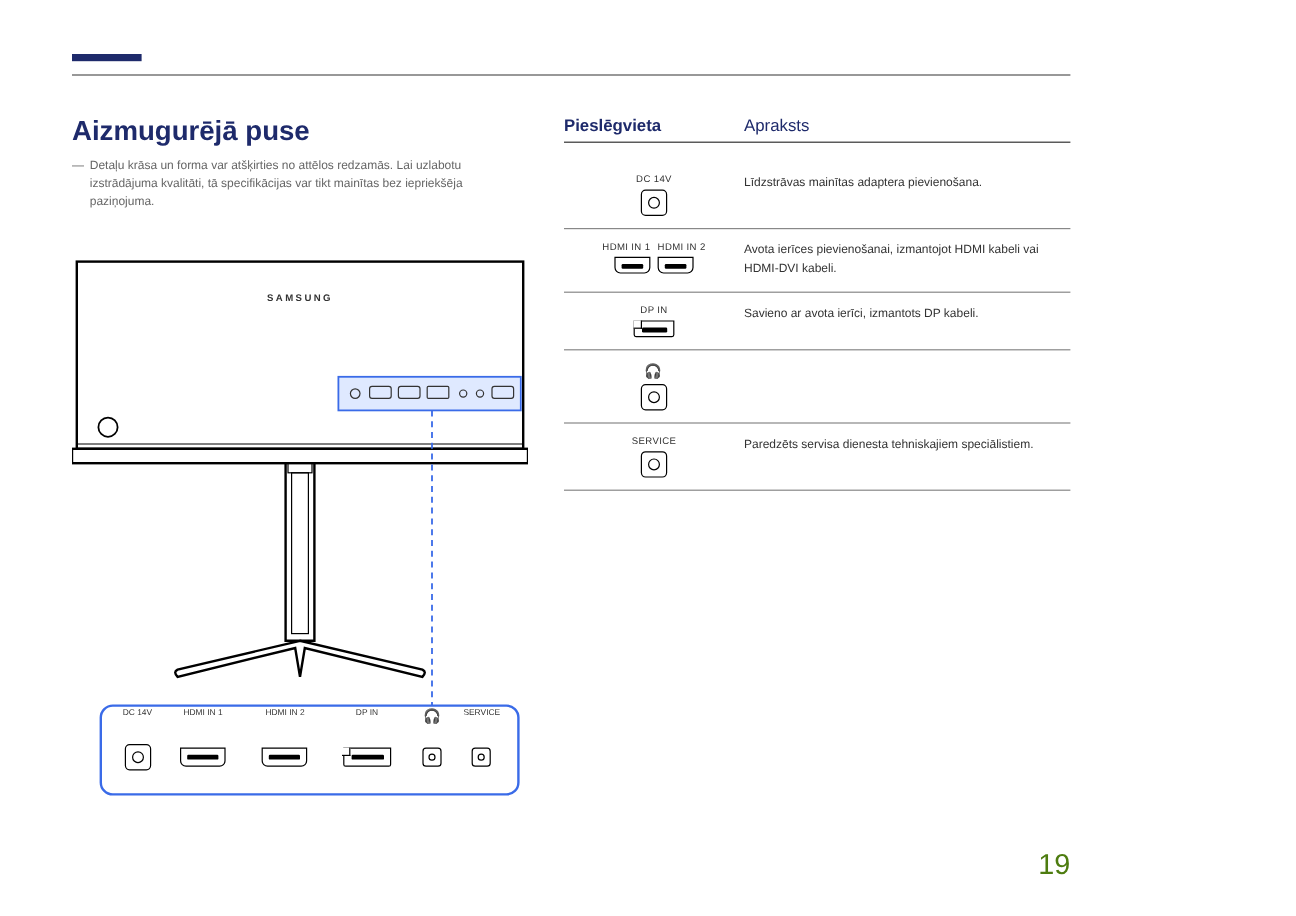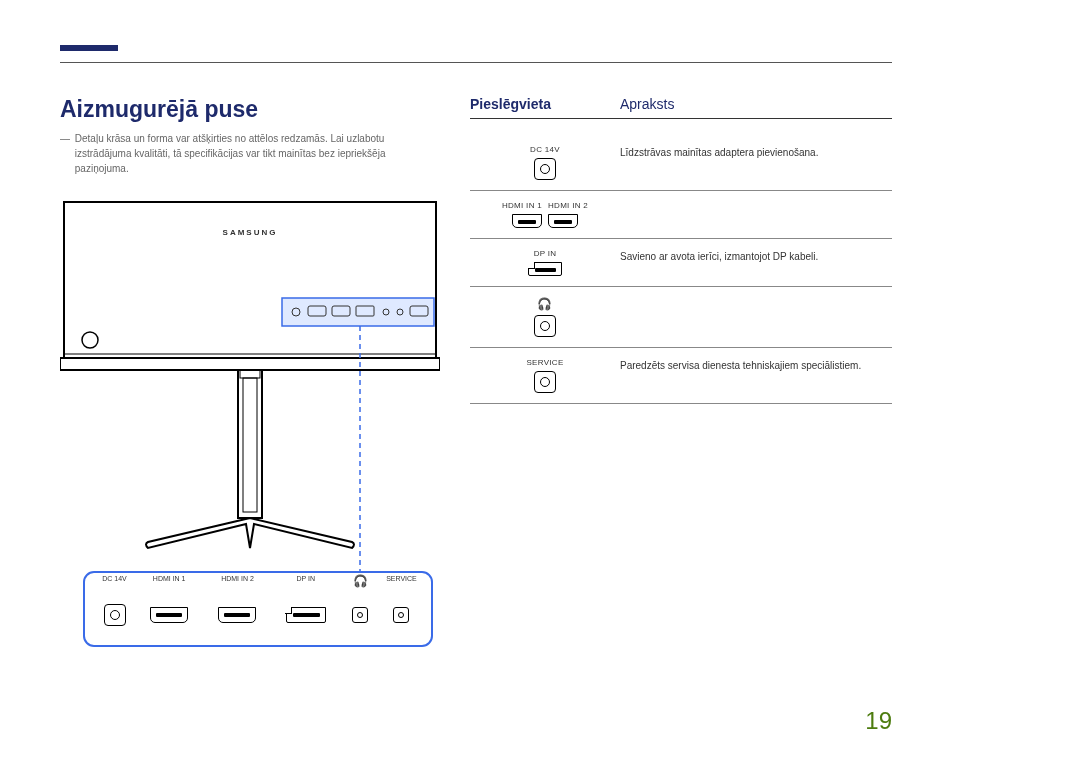--- a/index.html
+++ b/index.html
@@ -39,21 +39,21 @@
   h1.section-title {
     font-size: 23px;
     font-weight: 600;
     color: #1e2a6b;
     margin-bottom: 8px;
   }
   .note {
     font-size: 10px;
     line-height: 1.5;
     color: #666;
-    margin-bottom: 2px;
+    margin-bottom: 18px;
   }
   .note .dash { color: #666; display:inline-block; width: 12px; vertical-align: top;}
   .note .txt { display:inline-block; width: calc(100% - 16px); }
   .monitor-diagram {
     width: 380px;
     height: 380px;
     position: relative;
   }
   .brand { position:absolute; top:58px; left:0; right:0; text-align:center; font-size:8px; letter-spacing:2px; font-weight:bold; color:#333;}
   .zoom-labels { height:18px; display:flex; font-size:7px; color:#333; padding:3px 10px 0 10px;}
@@ -202,30 +202,31 @@
         <div class="c1">
           <div class="port-label dual">
             <span>HDMI IN 1</span>
             <span>HDMI IN 2</span>
           </div>
           <div class="icon-box">
             <div class="hdmi" style="width:30px;height:14px;"></div>
             <div class="hdmi" style="width:30px;height:14px;"></div>
           </div>
         </div>
+        <div class="c2">Avota ierīces pievienošanai, izmantojot HDMI kabeli vai HDMI-DVI kabeli.</div>
       </div>
 
       <div class="row">
         <div class="c1">
           <div class="port-label">DP IN</div>
           <div class="icon-box">
               <div class="dp" style="width:34px;height:14px;"></div>
             </div>
         </div>
-        <div class="c2">Savieno ar avota ierīci, izmantojot DP kabeli.</div>
+        <div class="c2">Savieno ar avota ierīci, izmantots DP kabeli.</div>
       </div>
 
       <div class="row">
         <div class="c1">
           <div class="port-label" style="font-size:12px;">🎧</div>
           <div class="icon-box">
               <div class="jack">
                 <div class="ring"></div>
               </div>
             </div>

